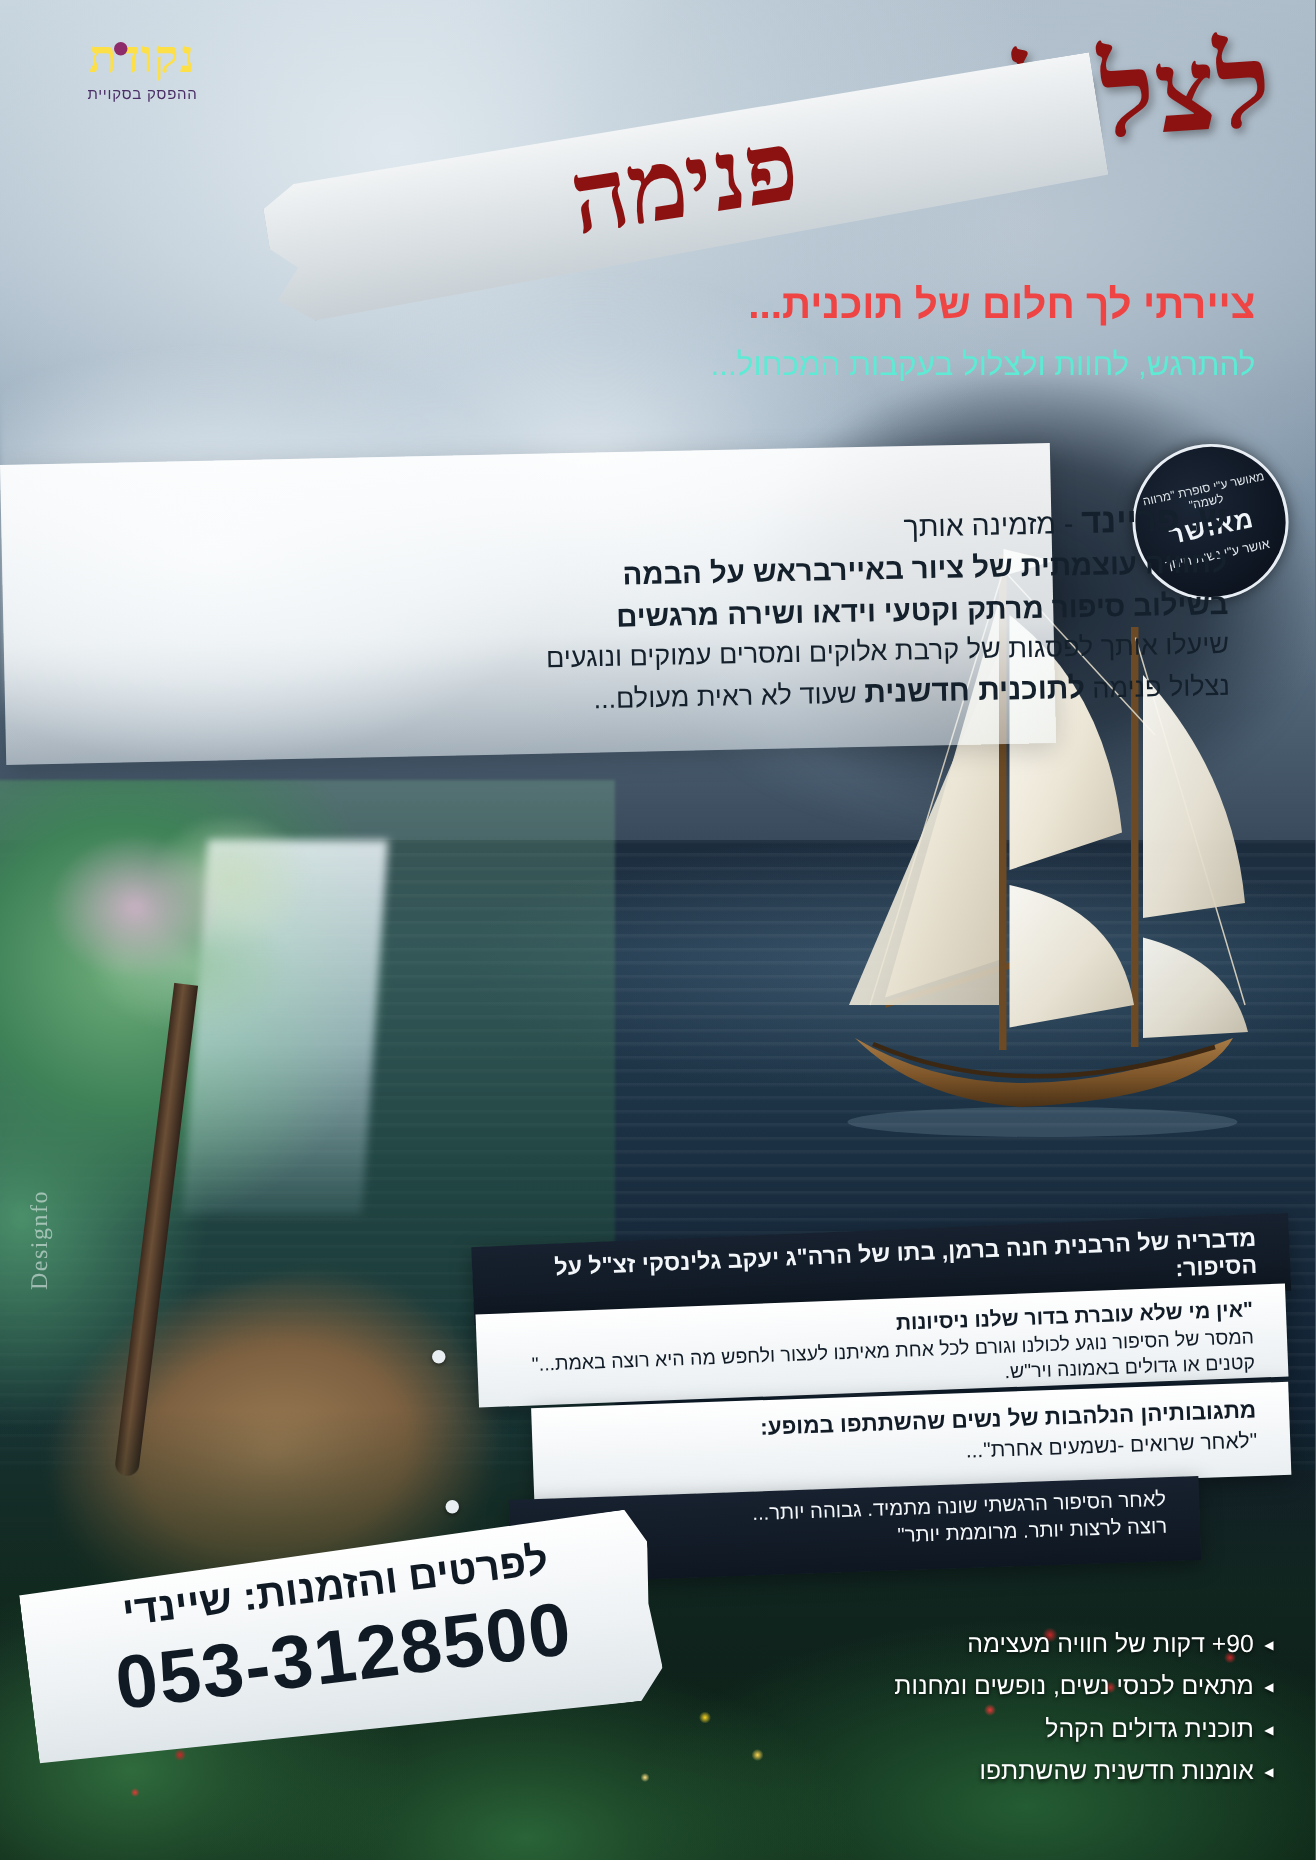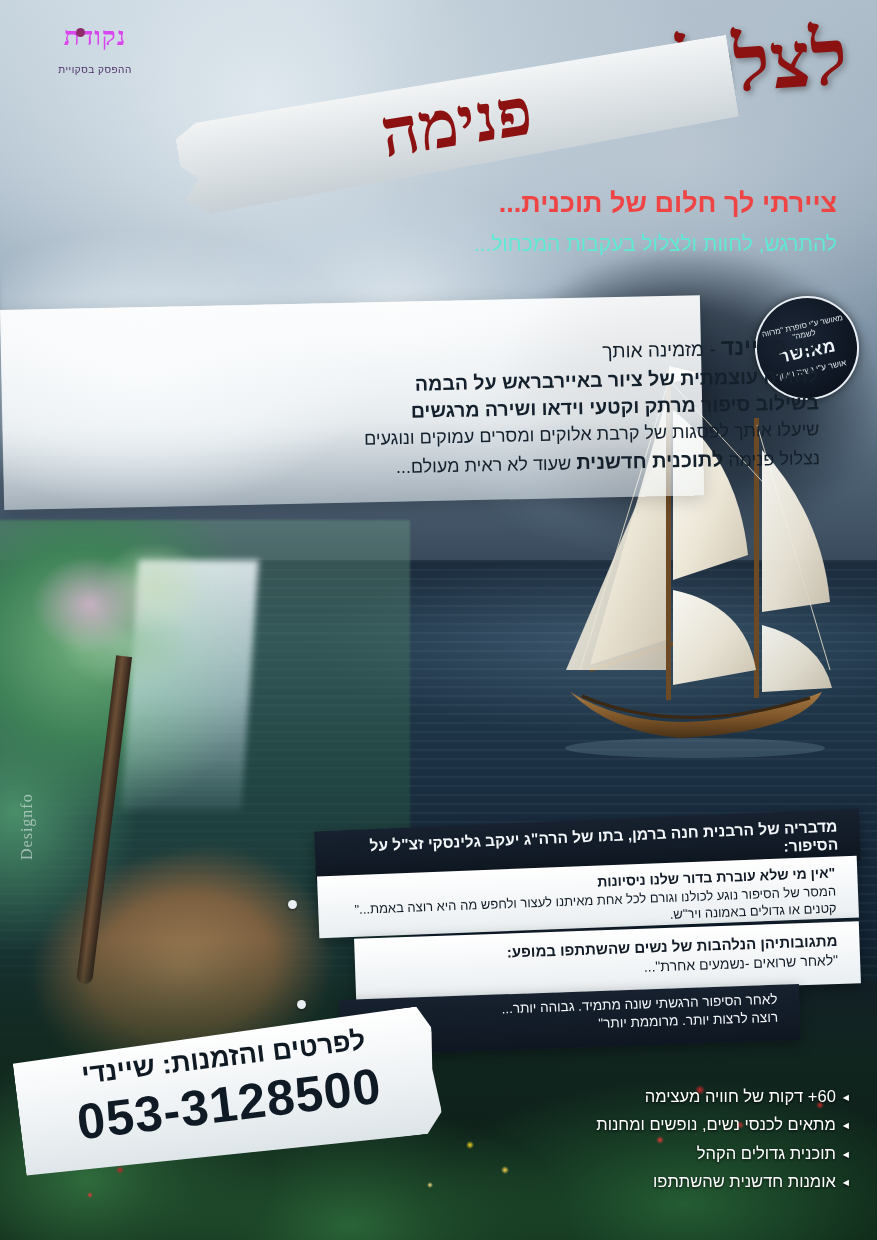--- a/index.html
+++ b/index.html
@@ -112,26 +112,26 @@
   }
 
   
   .logo {
     position: absolute; left: 30px; top: 24px; width: 130px; height: 62px;
     text-align: center; color: #2b1d4e;
     direction: rtl;
   }
   .logo .logo-main {
     font-family: "Liberation Serif", serif;
-    font-size: 26px; font-weight: bold; letter-spacing: 1px;
-    color: #d946ef;
+    font-size: 30px; font-weight: bold; letter-spacing: 1px;
+    color: #fde047;
     line-height: 1;
   }
   .logo .logo-sub {
-    font-size: 10px; margin-top: 14px; color: #4a2f66; letter-spacing: 0.5px;
+    font-size: 10px; margin-top: 4px; color: #4a2f66; letter-spacing: 0.5px;
   }
   .logo .logo-dot {
     position: absolute; left: 46px; top: 4px; width: 9px; height: 9px;
     border-radius: 50%; background: #8e2b6b;
   }
 
   
   .title-word-1 {
     position: absolute; right: 30px; top: 18px;
     font-family: "Liberation Serif", serif;
@@ -425,21 +425,21 @@
 
   <div class="banner-dot" id="dot-1"></div>
   <div class="banner-dot" id="dot-2"></div>
 
   <div class="contact">
     <div class="c-label">לפרטים והזמנות: שיינדי</div>
     <div class="c-phone">053-3128500</div>
   </div>
 
   <ul class="bullets">
-    <li>60+ דקות של חוויה מעצימה</li>
+    <li>90+ דקות של חוויה מעצימה</li>
     <li>מתאים לכנסי נשים, נופשים ומחנות</li>
     <li>תוכנית גדולים הקהל</li>
     <li>אומנות חדשנית שהשתתפו</li>
   </ul>
 
   <div class="watermark">Designfo</div>
 
 </div>
 
 </body></html>

